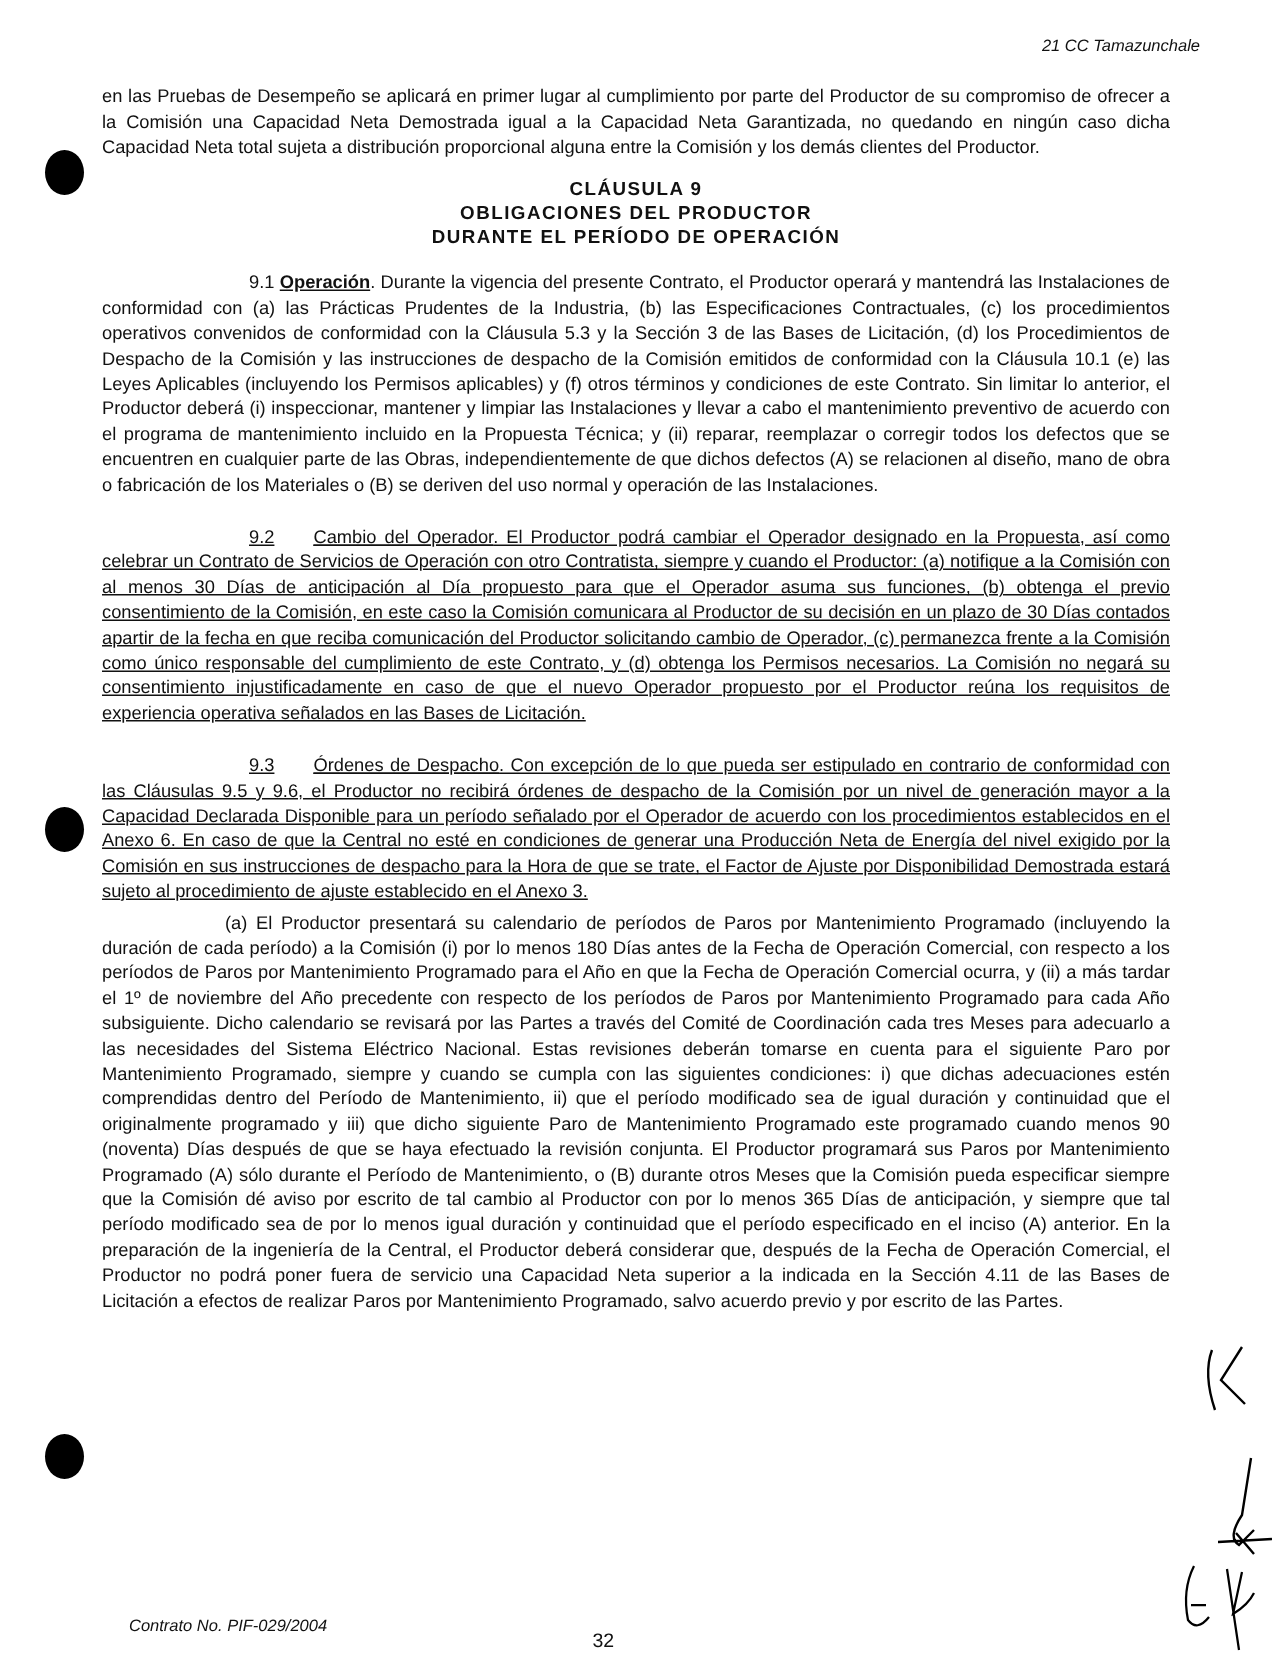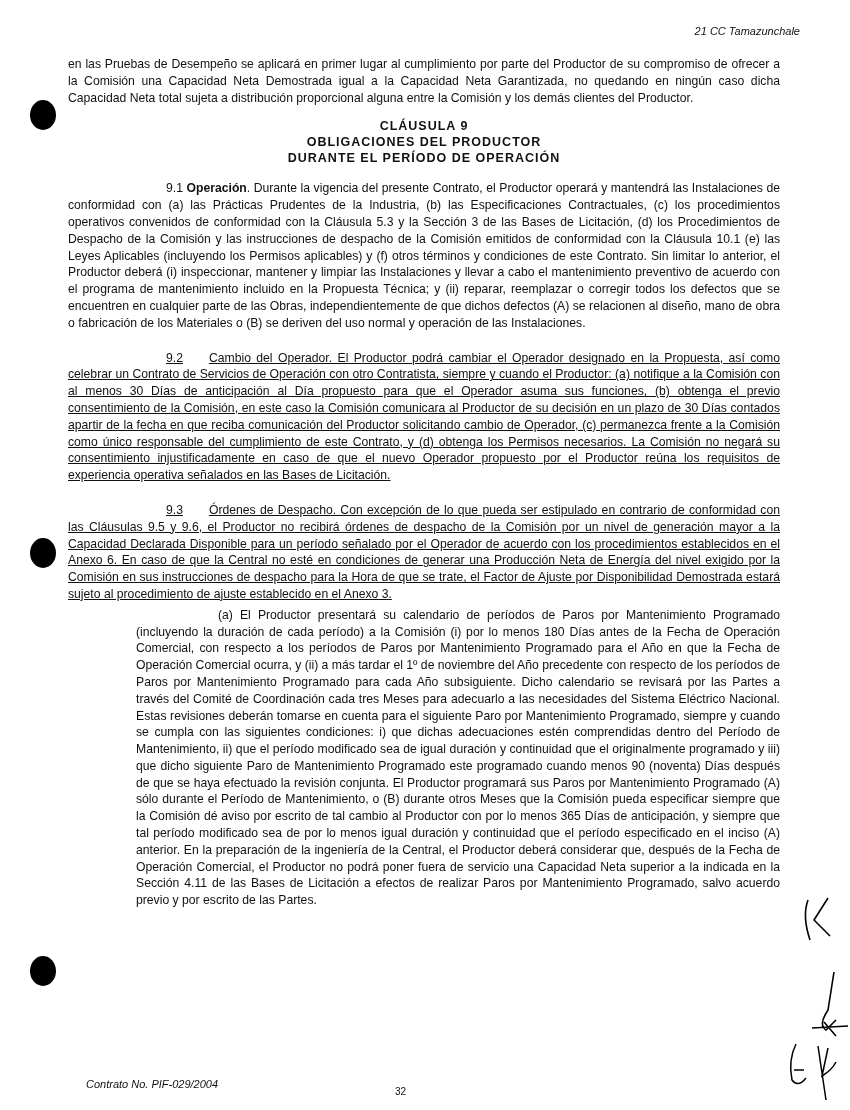--- a/index.html
+++ b/index.html
@@ -6,27 +6,27 @@
   body { width:850px; height:1110px; position:relative; overflow:hidden;
          font-family:"Liberation Sans", sans-serif; color:#111; }
   .hdr { position:absolute; top:25px; right:50px; font-size:11px; font-style:italic; }
   .body { position:absolute; left:68px; width:712px; top:56px; font-size:12.2px; line-height:16.8px; text-align:justify; }
   .p { margin:0; }
   .heading { text-align:center; font-weight:bold; letter-spacing:1px; font-size:12.5px; line-height:16px; margin:12px 0 14px 0; }
   .heading .u { }
   .ind { text-indent:98px; }
   .sec { margin-top:18px;text-decoration:underline; }
   .title { text-decoration:underline; font-weight:normal; }
-  .t91 { font-weight:bold; }
+  .t91 { font-weight:bold; text-decoration:underline; }
   .gap { display:inline-block; width:26px; }
-  .sub { margin-left:68px; text-indent:82px; margin-top:4px; }
+  .sub { text-indent:82px; margin-top:4px; }
   .sec94 { margin-top:18px; padding-left:98px; }
   .hole { position:absolute; left:30px; width:26px; height:30px; border-radius:50%; background:#000; }
   .foot { position:absolute; left:86px; top:1078px; font-size:11px; font-style:italic; }
-  .page { position:absolute; left:395px; top:1086px; font-size:10px; }
+  .page { position:absolute; left:395px; top:1086px; font-size:13px; }
   .sig { position:absolute; }
 </style>
 </head>
 <body>
 
 <div class="hdr">21 CC Tamazunchale</div>
 
 <div class="hole" style="top:100px;"></div>
 <div class="hole" style="top:538px;"></div>
 <div class="hole" style="top:956px;"></div>

